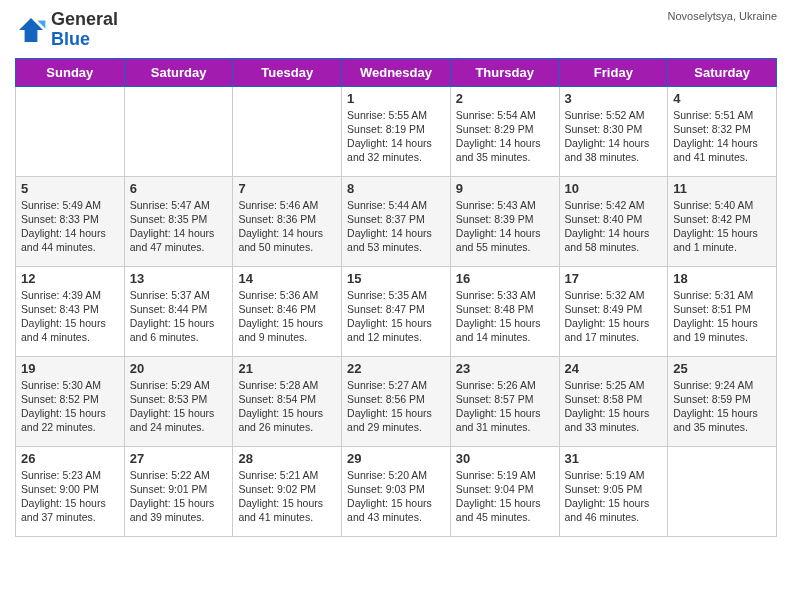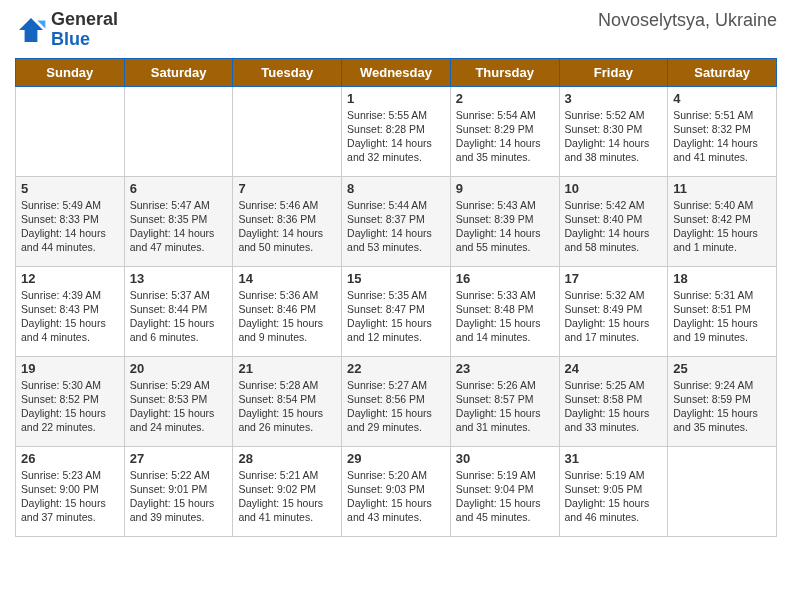--- a/index.html
+++ b/index.html
@@ -48,30 +48,30 @@
     .title-block {
       text-align: right;
     }
     .title-month {
       font-size: 36px;
       font-weight: bold;
       color: #333;
       line-height: 1.1;
     }
     .title-location {
-      font-size: 18px;
+      font-size: 11px;
       color: #555;
     }
     table {
       width: 100%;
       border-collapse: collapse;
       table-layout: fixed;
     }
     thead tr th {
-      background: #a16207;
+      background: #a21caf;
       color: #fff;
       font-size: 13px;
       font-weight: bold;
       padding: 6px 4px;
       text-align: center;
       border: 1px solid #1565c0;
     }
     tbody tr td {
       border: 1px solid #ccc;
       vertical-align: top;
@@ -136,21 +136,21 @@
       </tr>
     </thead>
     <tbody id="calendar-body">
     <tr>
           <td class="empty-cell"></td>
           <td class="empty-cell"></td>
           <td class="empty-cell"></td>
           <td>
             <span class="day-number">1</span>
             <div class="day-info" style="white-space: pre-line;">Sunrise: 5:55 AM
-Sunset: 8:28 PM
+Sunset: 8:19 PM
 Daylight: 14 hours
 and 32 minutes.</div>
           </td>
           <td>
             <span class="day-number">2</span>
             <div class="day-info" style="white-space: pre-line;">Sunrise: 5:54 AM
 Sunset: 8:29 PM
 Daylight: 14 hours
 and 35 minutes.</div>
           </td>

